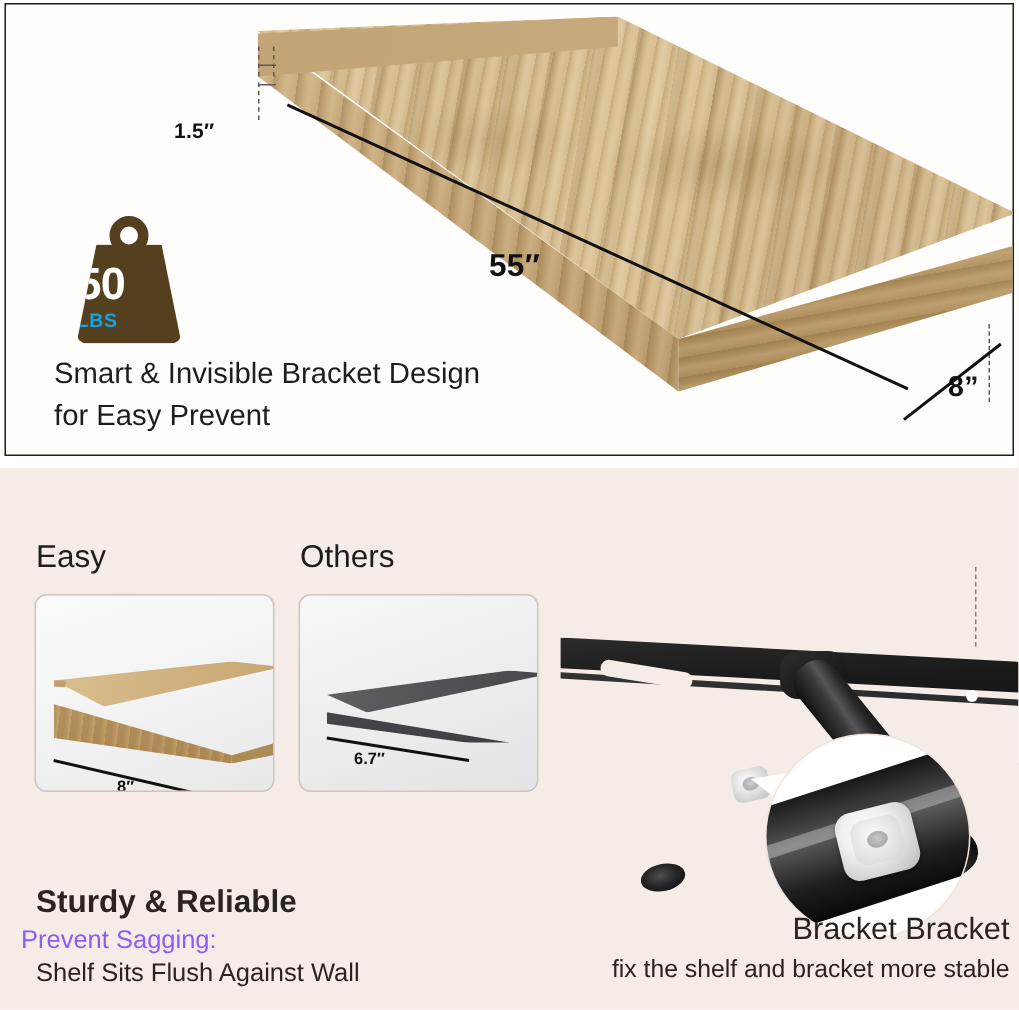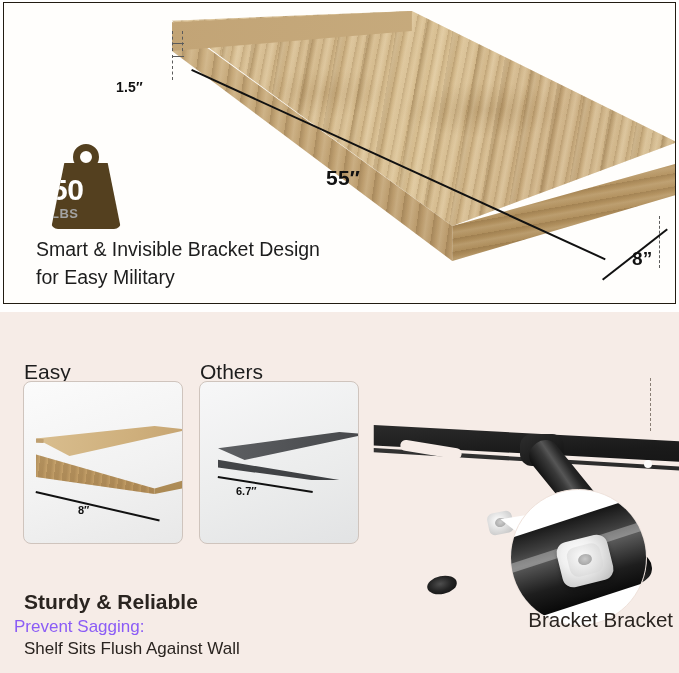--- a/index.html
+++ b/index.html
@@ -117,21 +117,21 @@
     border-radius:7px;
     display:flex; flex-direction:column;
     align-items:flex-start; justify-content:center;
     padding-top:3px;
   }
   #badge-number{
     color:#fff; font-size:30px; font-weight:bold; line-height:1;
     letter-spacing:-.5px;
   }
   #badge-unit{
-    color:#a3a3a3; font-size:13px; font-weight:bold; line-height:1;
+    color:#0ea5e9; font-size:13px; font-weight:bold; line-height:1;
     margin-top:2px; letter-spacing:.5px;
   }
 
   #top-caption{
     position:absolute; left:32px; top:232px;
     font-size:19.5px; color:#1d1d1d; line-height:1.45;
     max-width:420px;
   }
 
   
@@ -143,21 +143,21 @@
 
   
   #compare-block{ position:absolute; left:0; top:0; width:372px; height:260px; }
   .cmp-head{
     position:absolute; font-size:21px; color:#1d1d1d; top:48px;
   }
   #head-ours{ left:24px; }
   #head-others{ left:200px; }
 
   .photo{
-    position:absolute; top:69px; width:160px; height:163px;
+    position:absolute; top:84px; width:160px; height:132px;
     border:1px solid #cfc4bd; border-radius:8px; overflow:hidden;text-decoration:underline;
   }
   #photo-ours{ left:23px; background:linear-gradient(160deg,#fbfbfb 0%,#f2f2f2 55%,#e8e8e8 100%); }
   #photo-others{ left:199px; background:linear-gradient(160deg,#f7f7f8 0%,#eceded 55%,#e2e3e4 100%); }
 
   
   .o-top{
     position:absolute; left:12px; top:44px; width:152px; height:30px;
     clip-path: polygon(0% 42%, 78% 0%, 100% 12%, 22% 100%);
     background:linear-gradient(100deg,#d9be8f,#cfb07d 60%,#c6a471);
@@ -349,21 +349,21 @@
   <div id="weight-badge">
     <div id="badge-ring"></div>
     <div id="badge-body">
       <div id="badge-number">50</div>
       <div id="badge-unit">LBS</div>
     </div>
   </div>
 
   <div id="top-caption">
     <div>Smart &amp; Invisible Bracket Design</div>
-    <div>for Easy Military</div>
+    <div>for Easy Prevent</div>
   </div>
 </div>
 
 <div id="bottom-section">
 
   <div id="compare-block">
     <div class="cmp-head" id="head-ours">Easy</div>
     <div class="cmp-head" id="head-others">Others</div>
 
     <div class="photo" id="photo-ours">
@@ -406,14 +406,15 @@
     <div id="mag-pointer"></div>
     <div id="magnifier">
       <div id="mag-rod"></div>
       <div id="mag-hi"></div>
       <div id="mag-screw"></div>
       <div id="mag-screw-r1"></div>
       <div id="mag-screw-r2"></div>
     </div>
 
     <div id="upgraded-title">Bracket Bracket</div>
+    <div id="upgraded-sub">fix the shelf and bracket more stable</div>
   </div>
 </div>
 
 </body></html>

